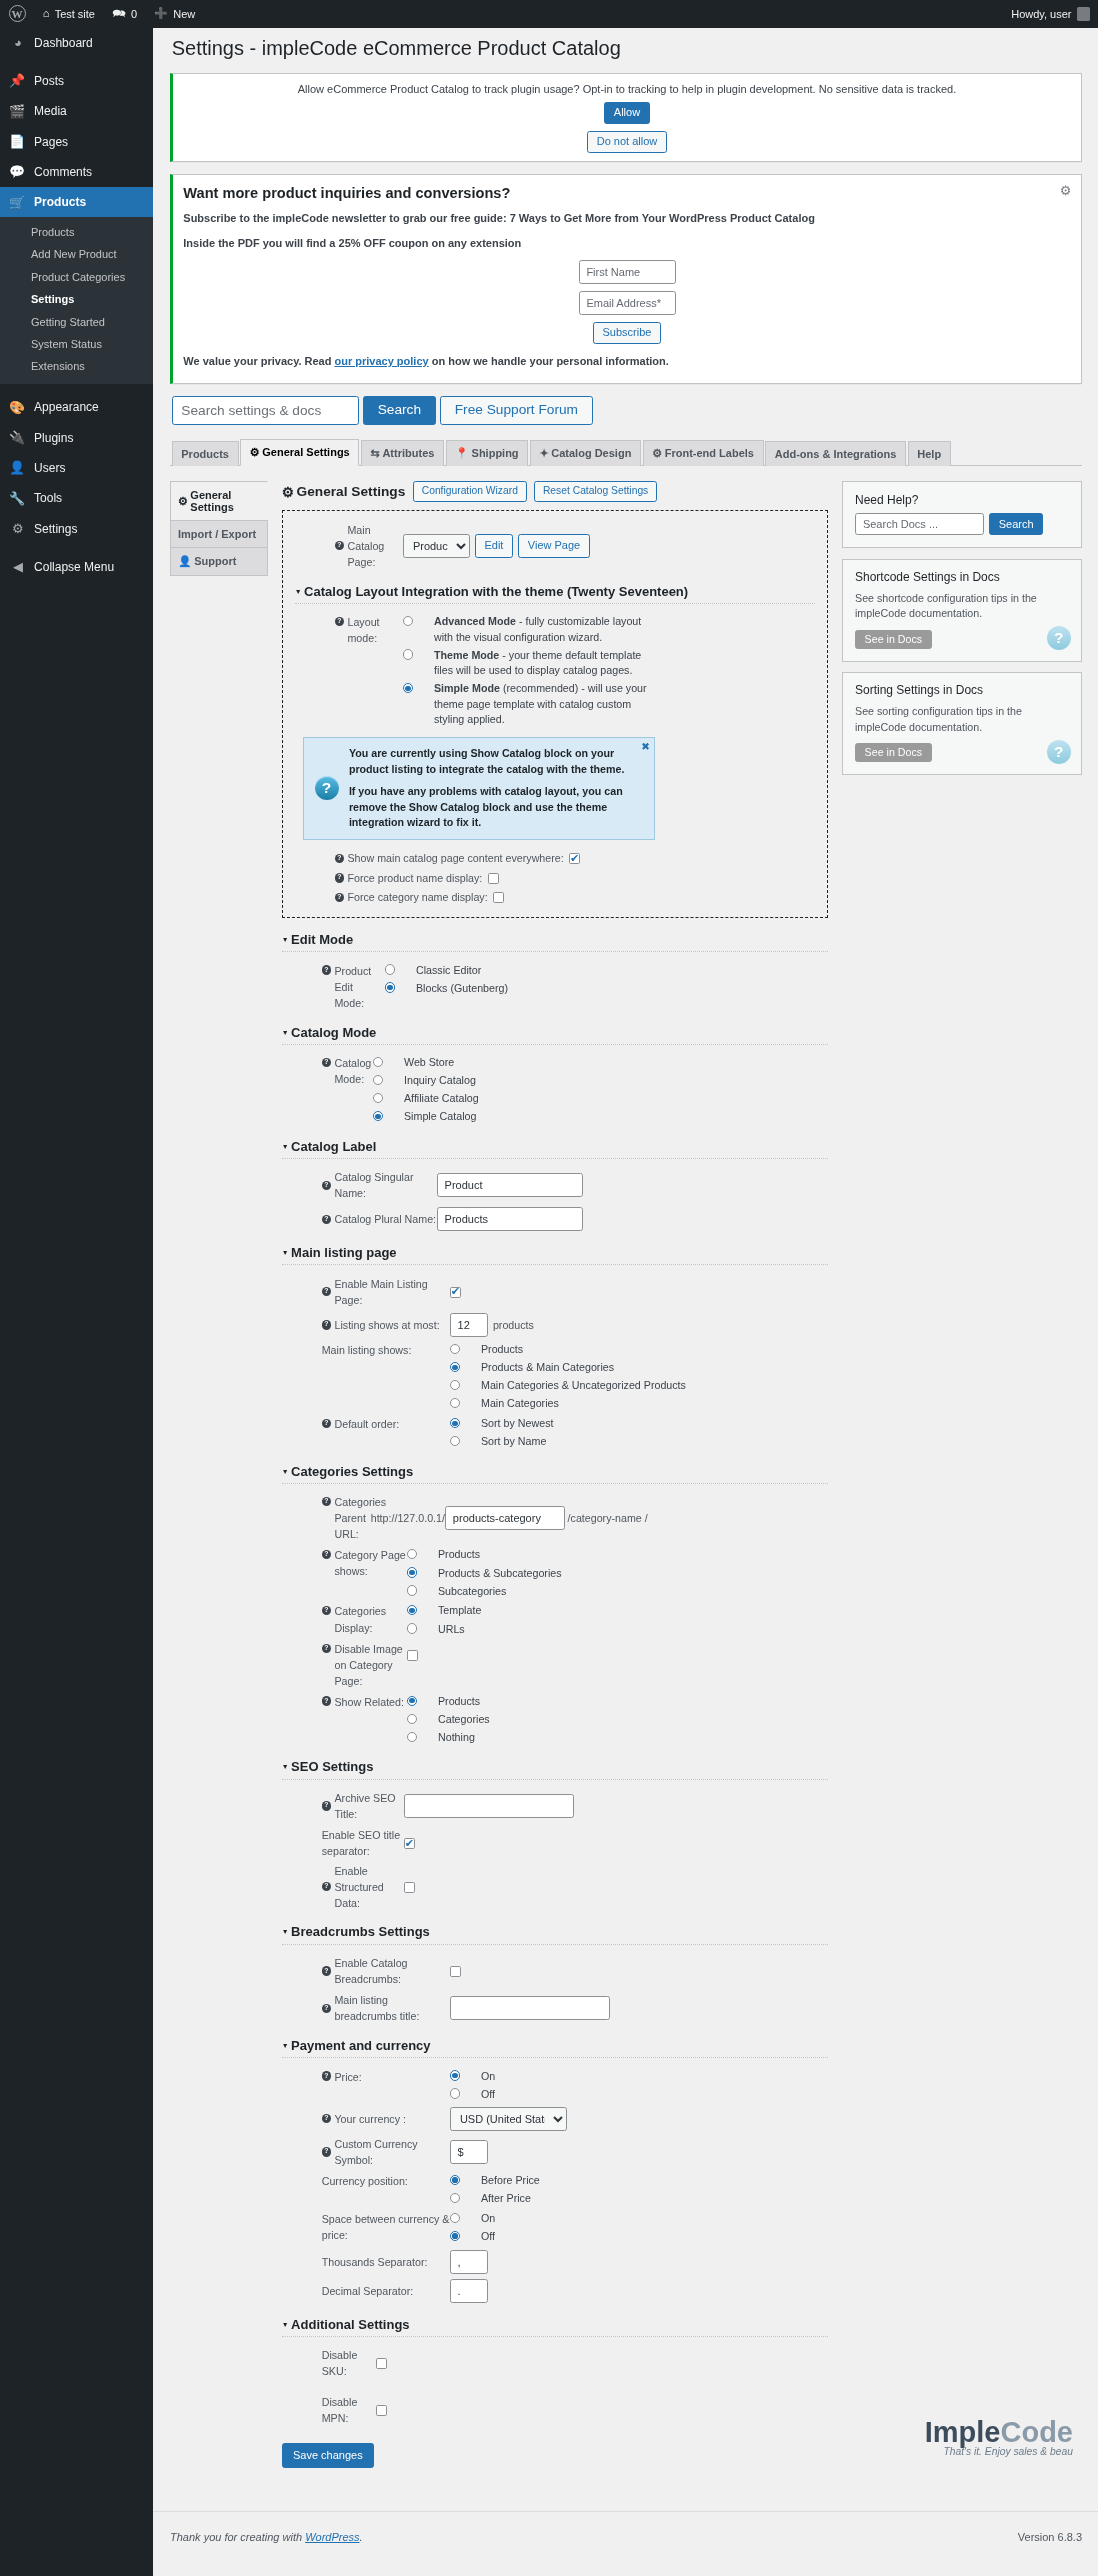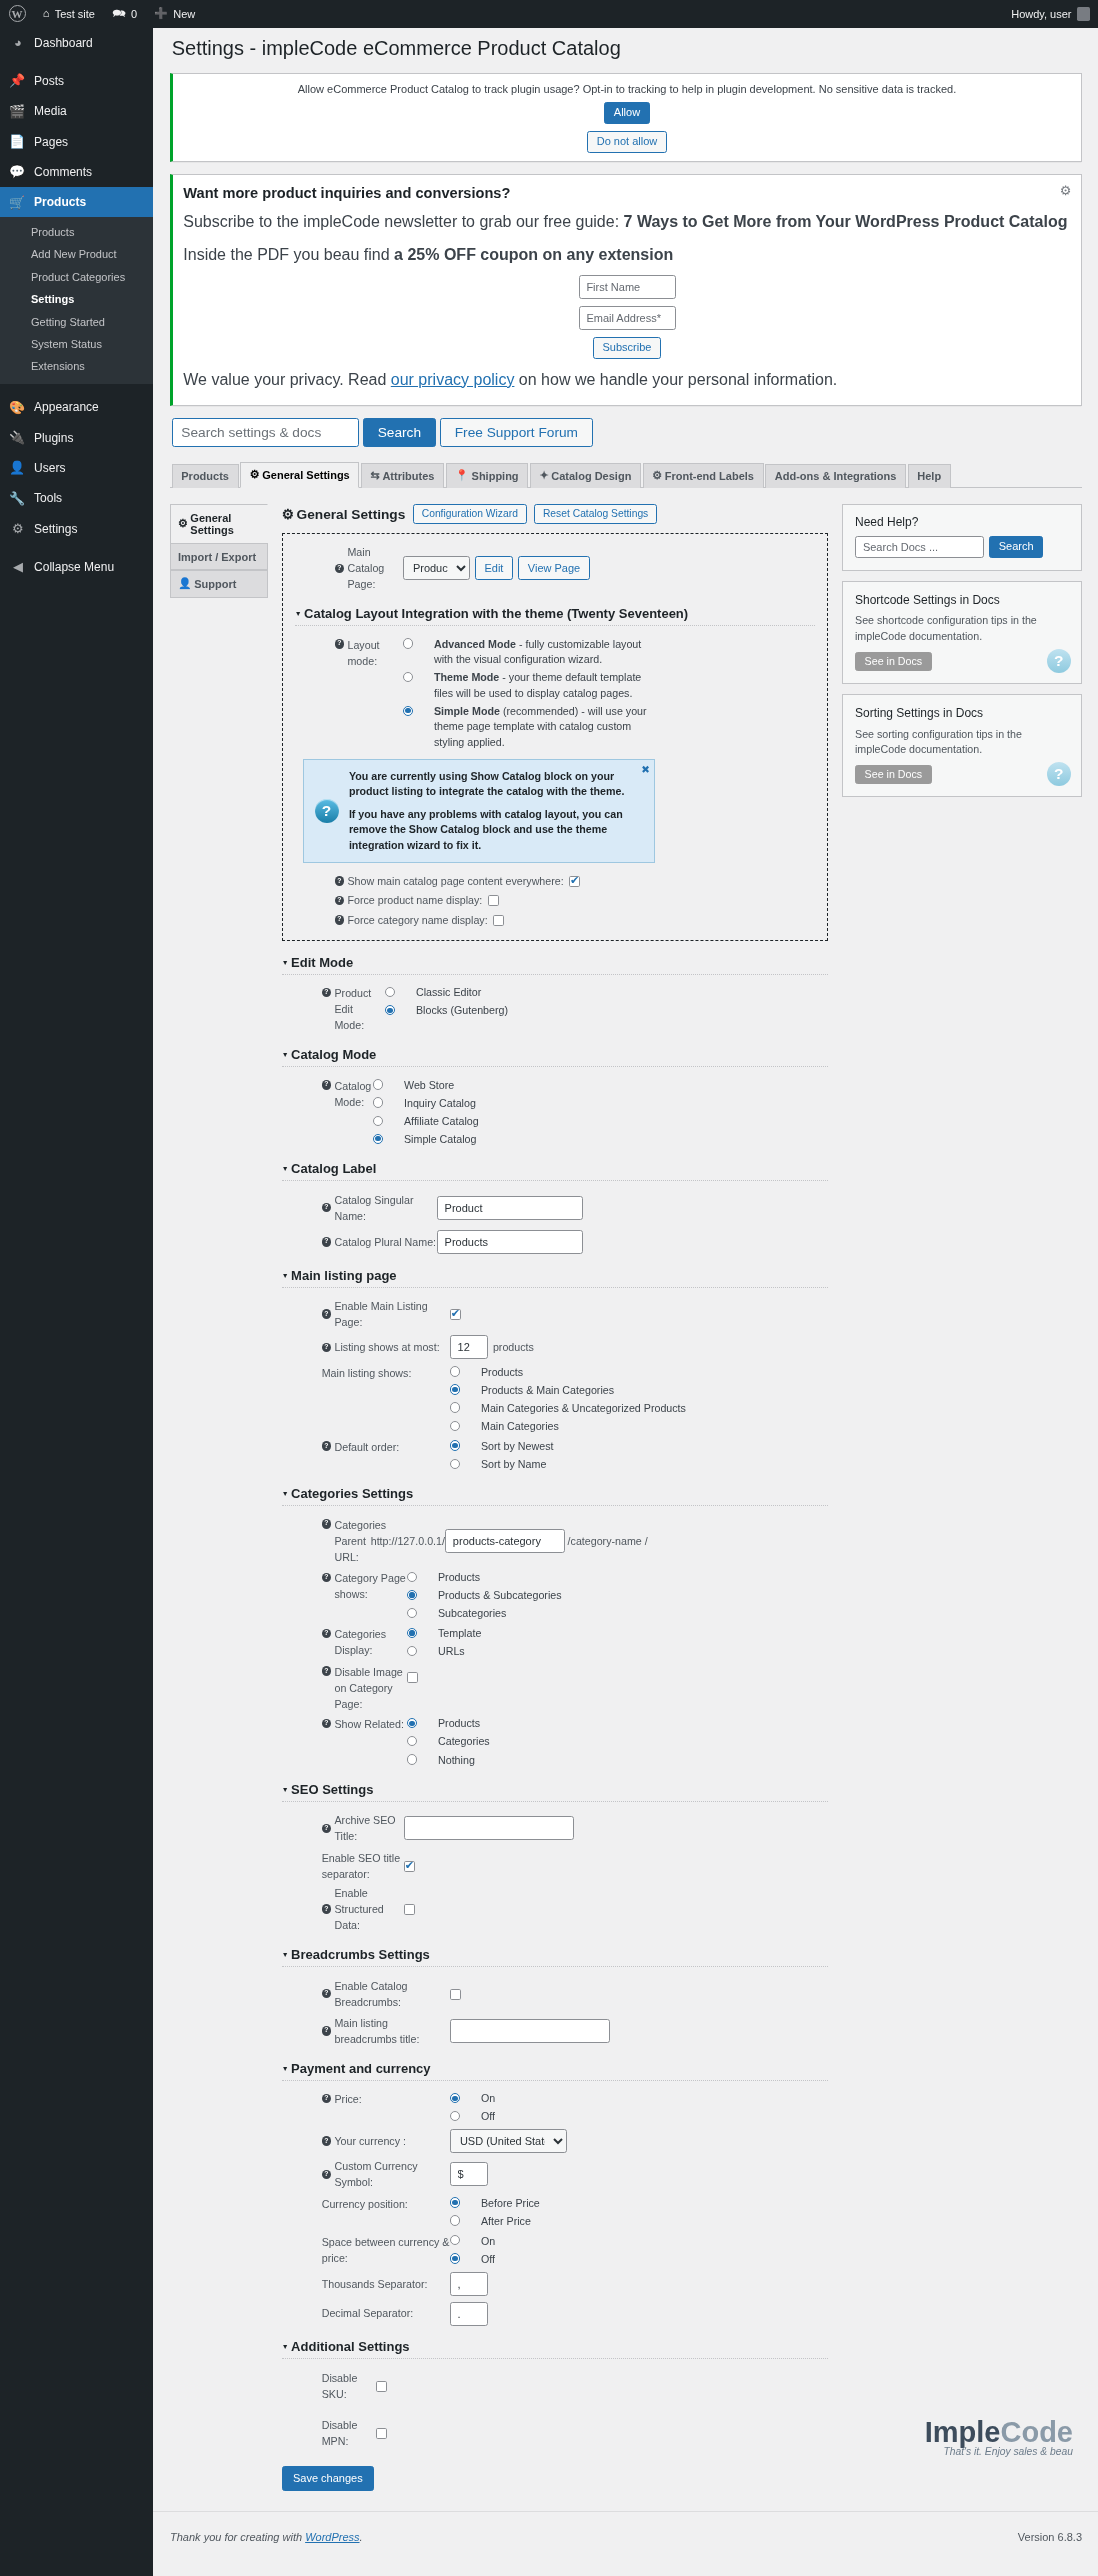--- a/index.html
+++ b/index.html
@@ -57,21 +57,21 @@
     font-size:20px; font-weight:400; color:#1d2327; margin:0; padding:7.7px 0 12px 1.7px;
     line-height:1.3;
   }
 
   
   .notice{
     background:#fff; border:0.9px solid #c3c4c7; border-left:3.4px solid #00a32a;
     box-shadow:0 0.9px 0.9px rgba(0,0,0,.04);
     margin:0 0 12px 0; padding:0.9px 10.3px;
   }
-  .notice p{ margin:8.6px 0; font-size:16px; line-height:1.5;}
+  .notice p{ margin:8.6px 0; font-size:11px; line-height:1.5;font-weight:bold;}
   .notice-row{ display:flex; align-items:center; gap:6.9px; margin:7.7px 0;flex-direction:column;}
   .notice-row .txt{ flex:0 0 auto;}
   .btn{
     display:inline-flex;align-items:center;justify-content:center;
     height:22px;padding:0 8.6px;border-radius:2.6px;
     font-size:11px;line-height:1;cursor:pointer;border:0.9px solid transparent;white-space:nowrap;
   }
   .btn-primary{ background:#2271b1; border-color:#2271b1; color:#fff;}
   .btn-secondary{ background:#f6f7f7; border-color:#2271b1; color:#2271b1;}
   .newsletter{ position:relative; padding-bottom:5.2px;}
@@ -319,21 +319,21 @@
     </div>
   </div>
 
   <div class="notice newsletter">
     <span class="dismiss">⚙</span>
     <h2>Want more product inquiries and conversions?</h2>
     <p>
       <span>Subscribe to the impleCode newsletter to grab our free guide: </span><b>7 Ways to Get More from Your WordPress Product Catalog</b>
     </p>
     <p>
-      <span>Inside the PDF you beau find </span><b>a 25% OFF coupon on any extension</b>
+      <span>Inside the PDF you will find </span><b>a 25% OFF coupon on any extension</b>
     </p>
     <div class="notice-row">
       <input class="inp" style="width: 97px;" placeholder="First Name">
       <input class="inp" style="width: 97px;" placeholder="Email Address*">
       <span class="btn btn-secondary">Subscribe</span>
     </div>
     <p>
       <span>We value your privacy. Read </span><a class="lnk">our privacy policy</a><span> on how we handle your personal information.</span>
     </p>
   </div>

